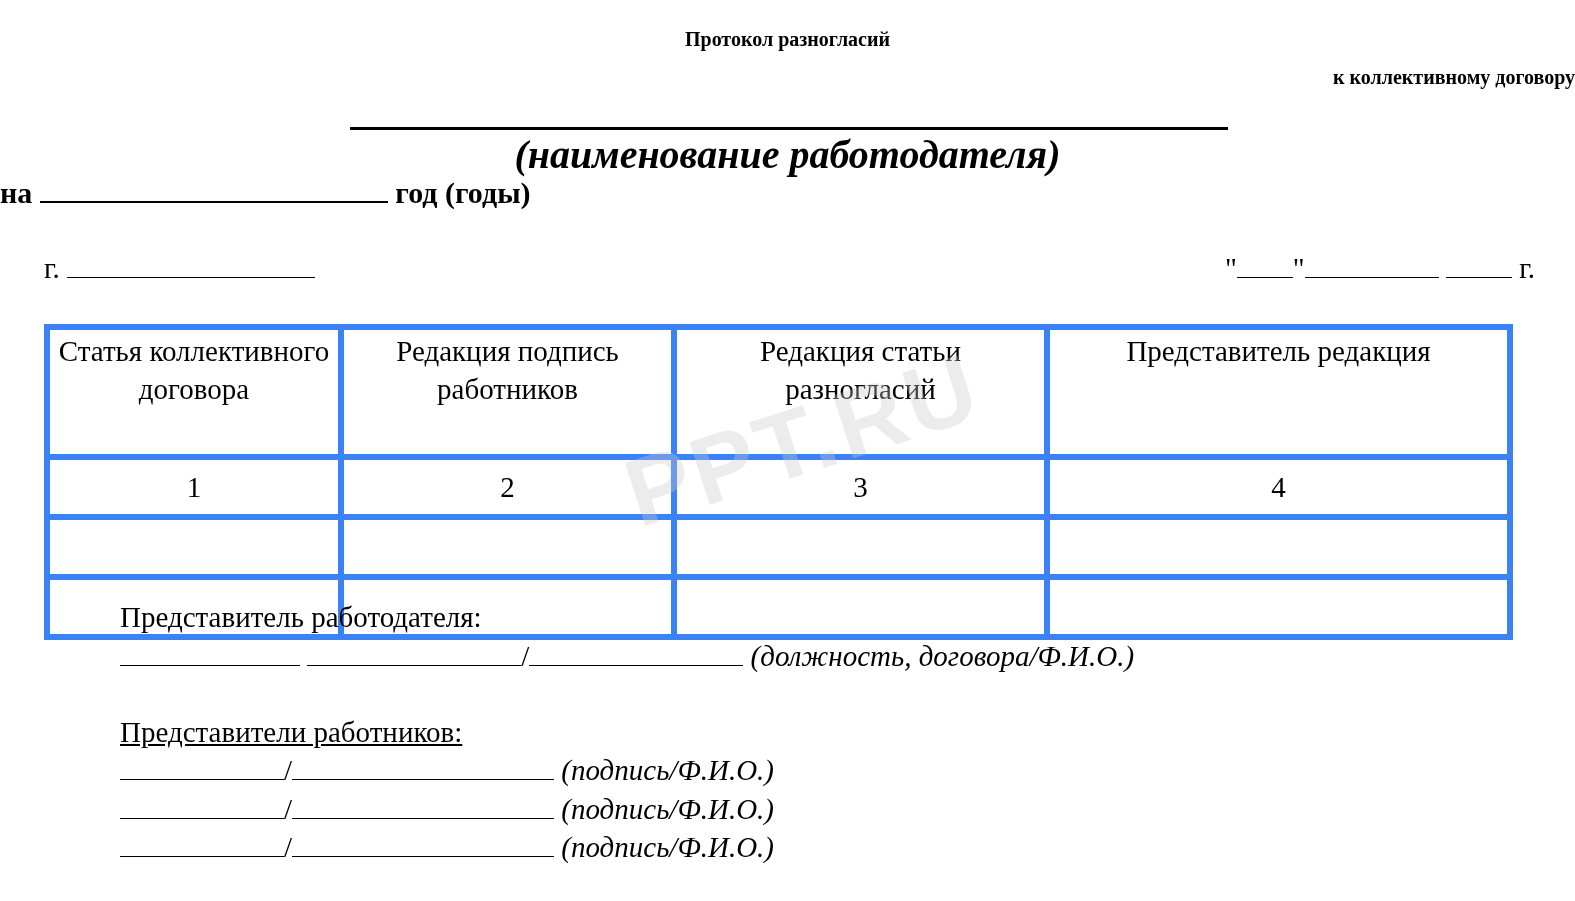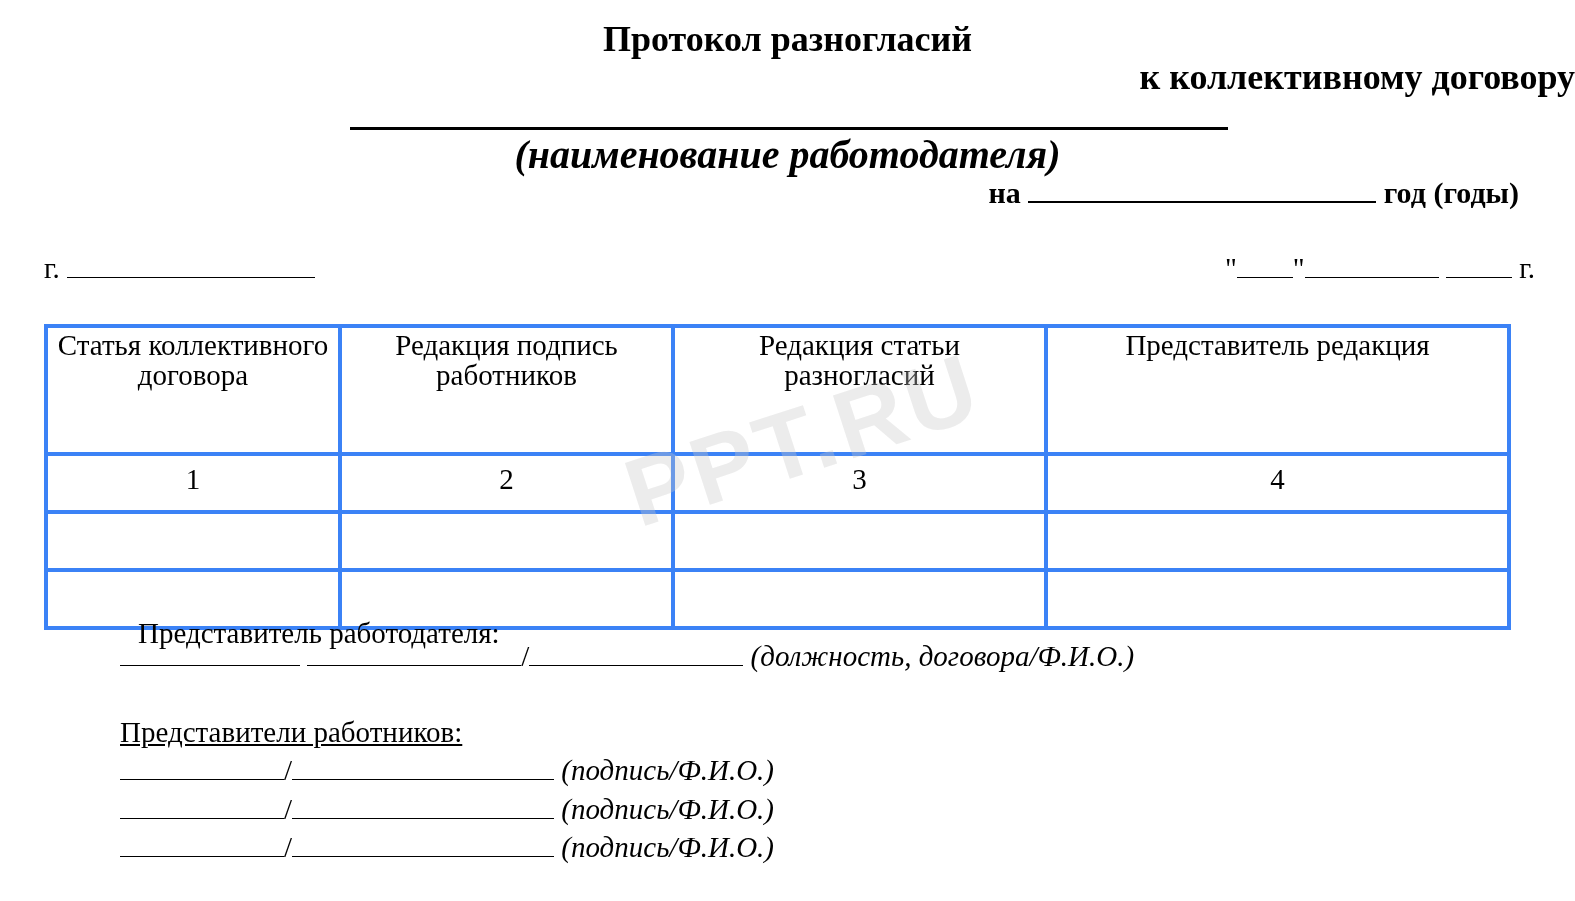--- a/index.html
+++ b/index.html
@@ -4,57 +4,57 @@
   <style>
     html, body { margin: 0; padding: 0; }
     body {
       width: 1575px; height: 901px; background: #ffffff; color: #000;
       font-family: "Liberation Serif", "DejaVu Serif", serif;
       position: relative; overflow: hidden;
     }
     .abs { position: absolute; }
     .title {
       left: 0; width: 1575px; text-align: center;
-      font-weight: bold; font-size: 36px; line-height: 38px;
+      font-weight: bold; font-size: 20px; line-height: 38px;
     }
     .t1 { top: 20px; }
     .t2 { top: 58px; text-align: right; }
     .rule-line { left: 350px; width: 878px; top: 127px; height: 0; border-top: 3px solid #000; }
     .employer-caption {
       top: 136px; left: 0; width: 1575px; text-align: center;
       font-weight: bold; font-style: italic; font-size: 40px; line-height: 38px;
     }
     .year-line {
-      top: 174px; left: 0; width: 1519px; text-align: right;
+      top: 174px; left: 0; width: 1519px; text-align: left;
       font-weight: bold; font-size: 30px; line-height: 38px;
     }
     .blank {
       display: inline-block; border-bottom: 2px solid #000; vertical-align: baseline;
       height: 24px;
     }
     .blank.thin { border-bottom-width: 1.5px; }
     .city { top: 250px; left: 44px; font-size: 29px; line-height: 36px; }
     .date { top: 250px; right: 40px; font-size: 29px; line-height: 36px; }
     .table-wrap { top: 324px; left: 44px; width: 1463px; }
     table { border-collapse: collapse; width: 100%; table-layout: fixed; }
     td, th {
-      border: 4px solid #3b82f6; font-weight: normal; font-size: 29px;
-      line-height: 30px; text-align: center; vertical-align: top; padding: 8px 6px;
+      border: 6px solid #3b82f6; font-weight: normal; font-size: 29px;
+      line-height: 38px; text-align: center; vertical-align: top; padding: 8px 6px;
     }
     th { height: 114px; padding-top: 2px; }
     tr.num td { height: 38px; }
     tr.empty td { height: 38px; }
     .watermark {
       top: 385px; left: 620px; font-family: "Liberation Sans", sans-serif;
       font-size: 96px; font-weight: bold; color: rgba(200,200,200,0.35);
       transform: rotate(-18deg); letter-spacing: 4px; pointer-events: none;
     }
     .sig { left: 120px; font-size: 29px; line-height: 38px; }
     .sig i { font-style: italic; }
-    .s1 { top: 614px; margin-left: 18px; }
+    .s1 { top: 598px; }
     .s2 { top: 637px; }
     .s3 { top: 713px; text-decoration: underline; }
     .s4 { top: 751px; }
     .s5 { top: 790px; }
     .s6 { top: 828px; }
   </style>
 </head>
 <body>
 
 <div class="abs title t1">Протокол разногласий</div>

